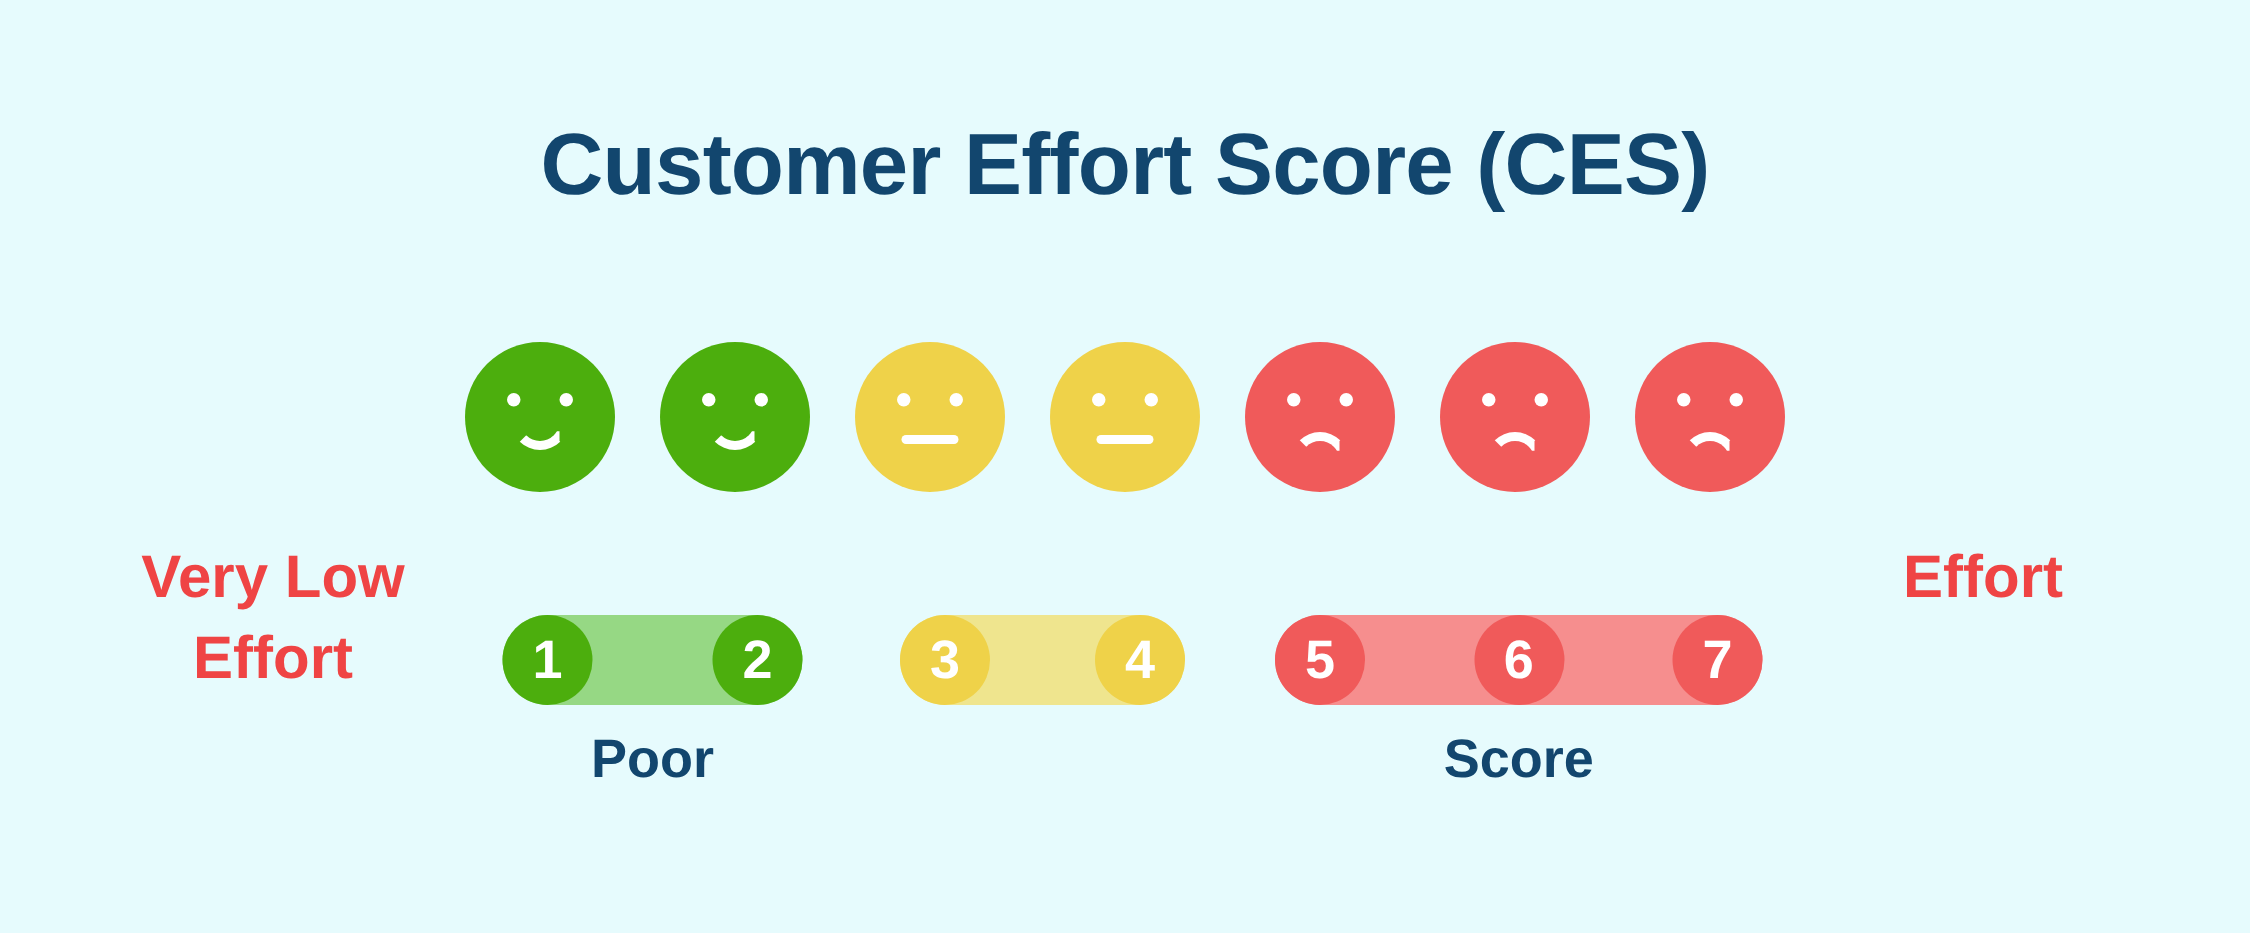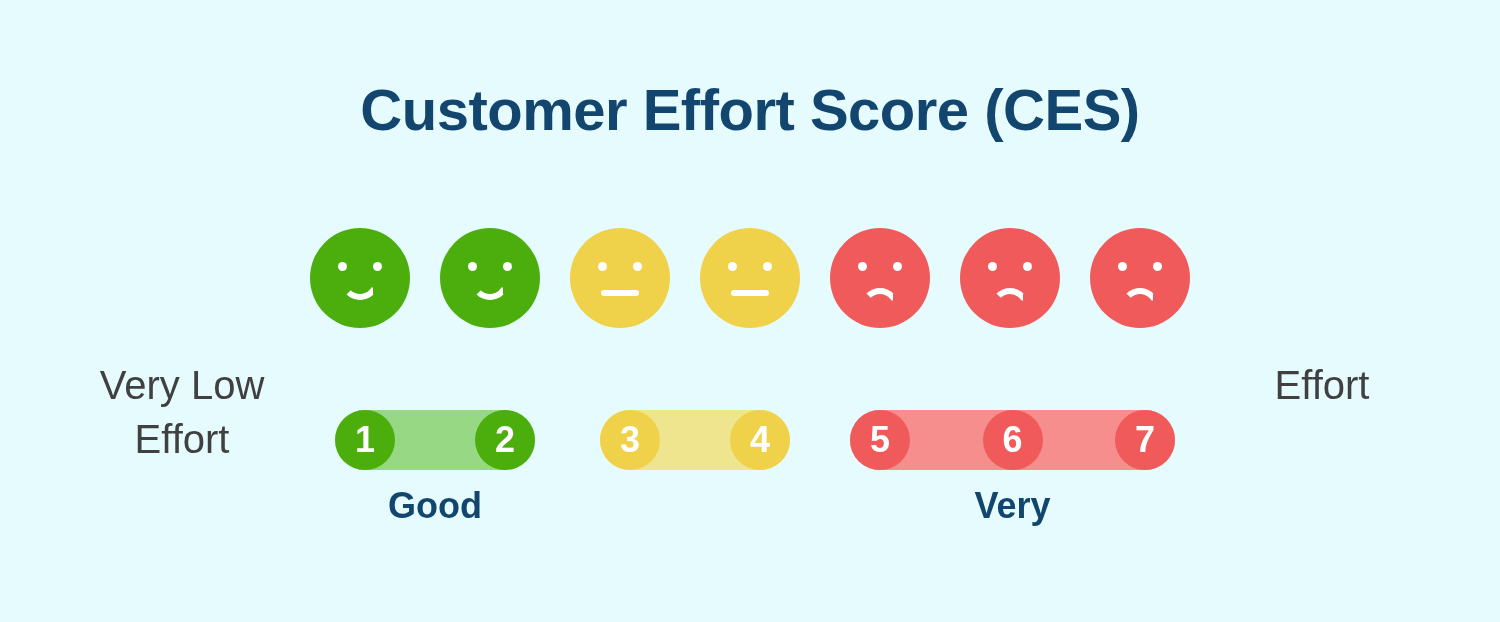--- a/index.html
+++ b/index.html
@@ -100,22 +100,22 @@
     border-right-color: transparent;
     border-radius: 38px 38px 0 0;
     box-sizing: border-box;
   }
 
   
   .side-label {
     position: absolute;
     top: 358px;
     font-size: 40px;
-    font-weight: normal;
-    color: #404040;
+    font-weight: bold;
+    color: #ef4444;
     line-height: 1.35;
     text-align: center;
     width: 300px;
   }
   #label-very-low  { left: 32px; }
   #label-very-high { left: 1172px; }
 
   
   #scale-row {
     position: absolute;
@@ -232,34 +232,34 @@
     <div>Effort</div>
   </div>
 
   <div id="scale-row">
 
     <div id="pill-good" class="pill-group">
       <div class="pill">
         <span class="bubble">1</span>
         <span class="bubble">2</span>
       </div>
-      <div class="pill-caption">Good</div>
+      <div class="pill-caption">Poor</div>
     </div>
 
     <div id="pill-neutral" class="pill-group">
       <div class="pill">
         <span class="bubble">3</span>
         <span class="bubble">4</span>
       </div>
     </div>
 
     <div id="pill-poor" class="pill-group">
       <div class="pill">
         <span class="bubble">5</span>
         <span class="bubble">6</span>
         <span class="bubble">7</span>
       </div>
-      <div class="pill-caption">Very</div>
+      <div class="pill-caption">Score</div>
     </div>
 
   </div>
 
 </div>
 
 </body></html>

